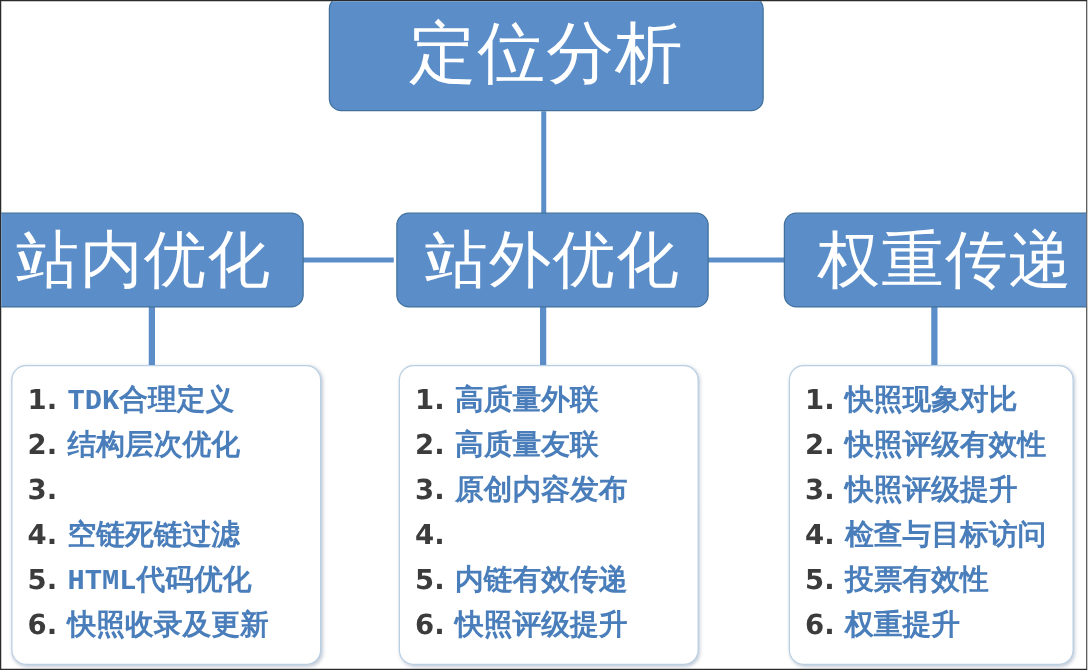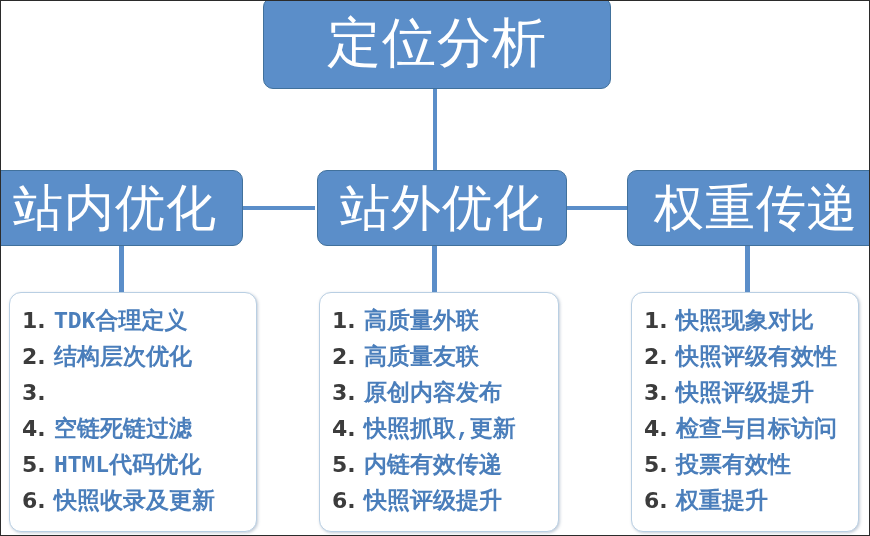--- a/index.html
+++ b/index.html
@@ -177,21 +177,20 @@
       <li class="list-item">
         <span class="item-num">2.</span>
         <span class="item-text">高质量友联</span>
       </li>
       <li class="list-item">
         <span class="item-num">3.</span>
         <span class="item-text">原创内容发布</span>
       </li>
       <li class="list-item">
         <span class="item-num">4.</span>
-        <span class="item-text">快照抓取,更新</span>
       </li>
       <li class="list-item">
         <span class="item-num">5.</span>
         <span class="item-text">内链有效传递</span>
       </li>
       <li class="list-item">
         <span class="item-num">6.</span>
         <span class="item-text">快照评级提升</span>
       </li>
     </ul>

